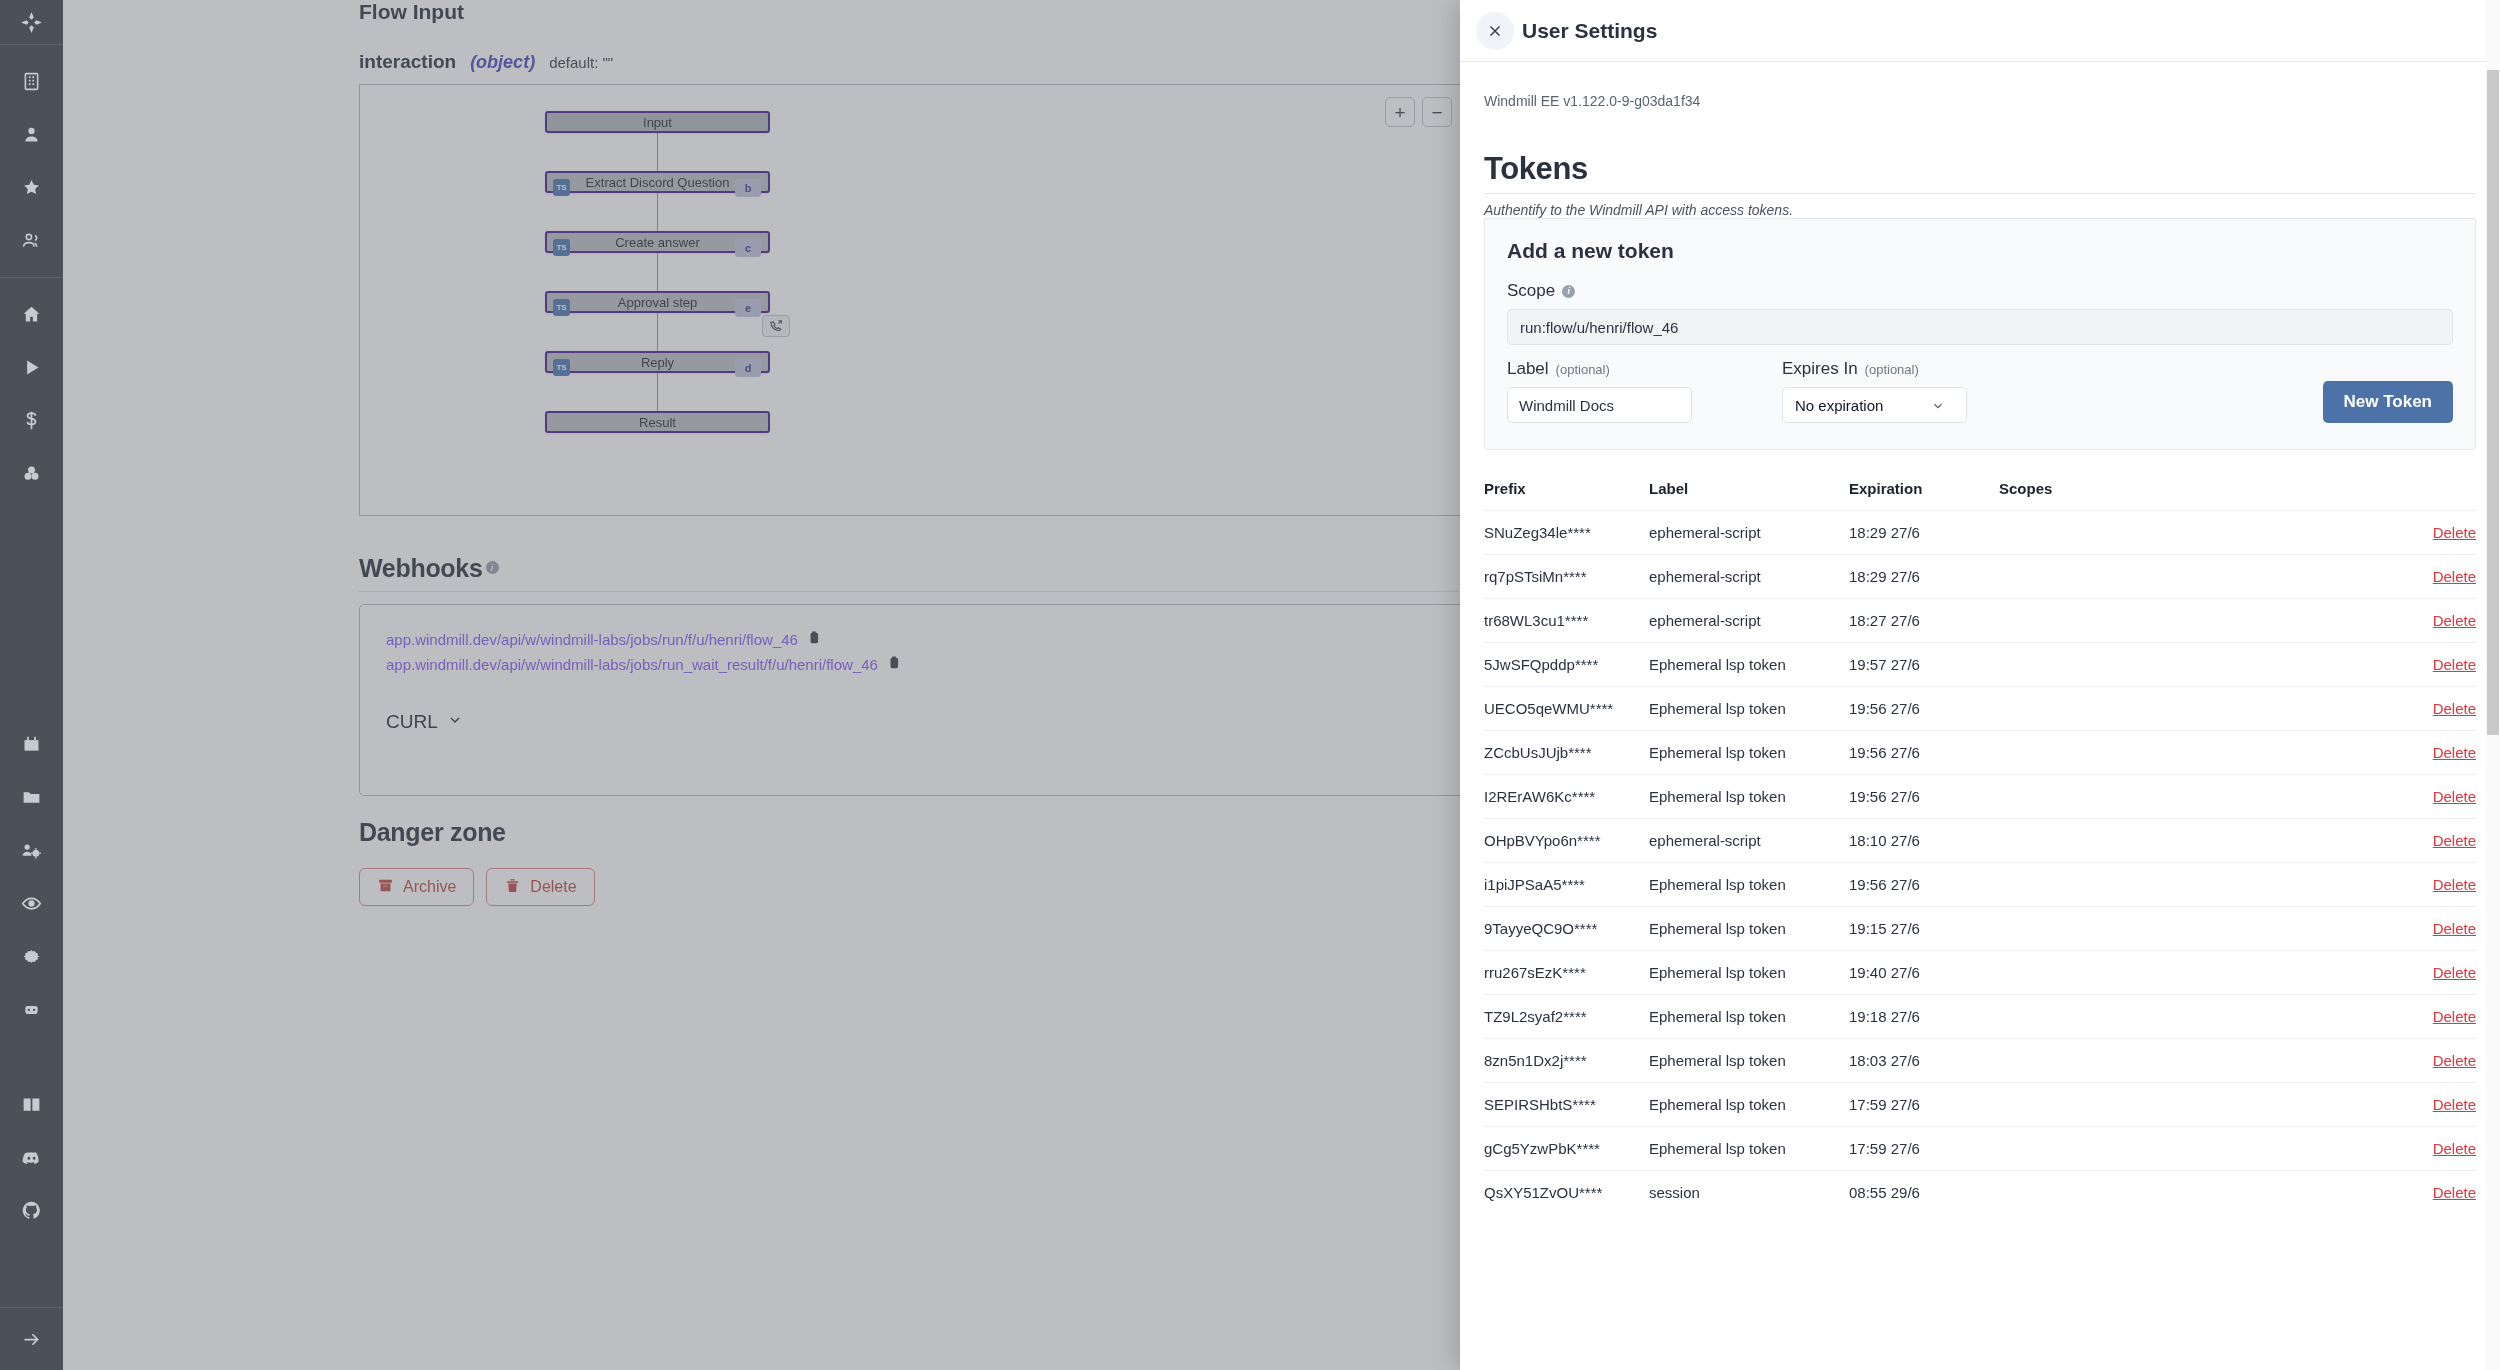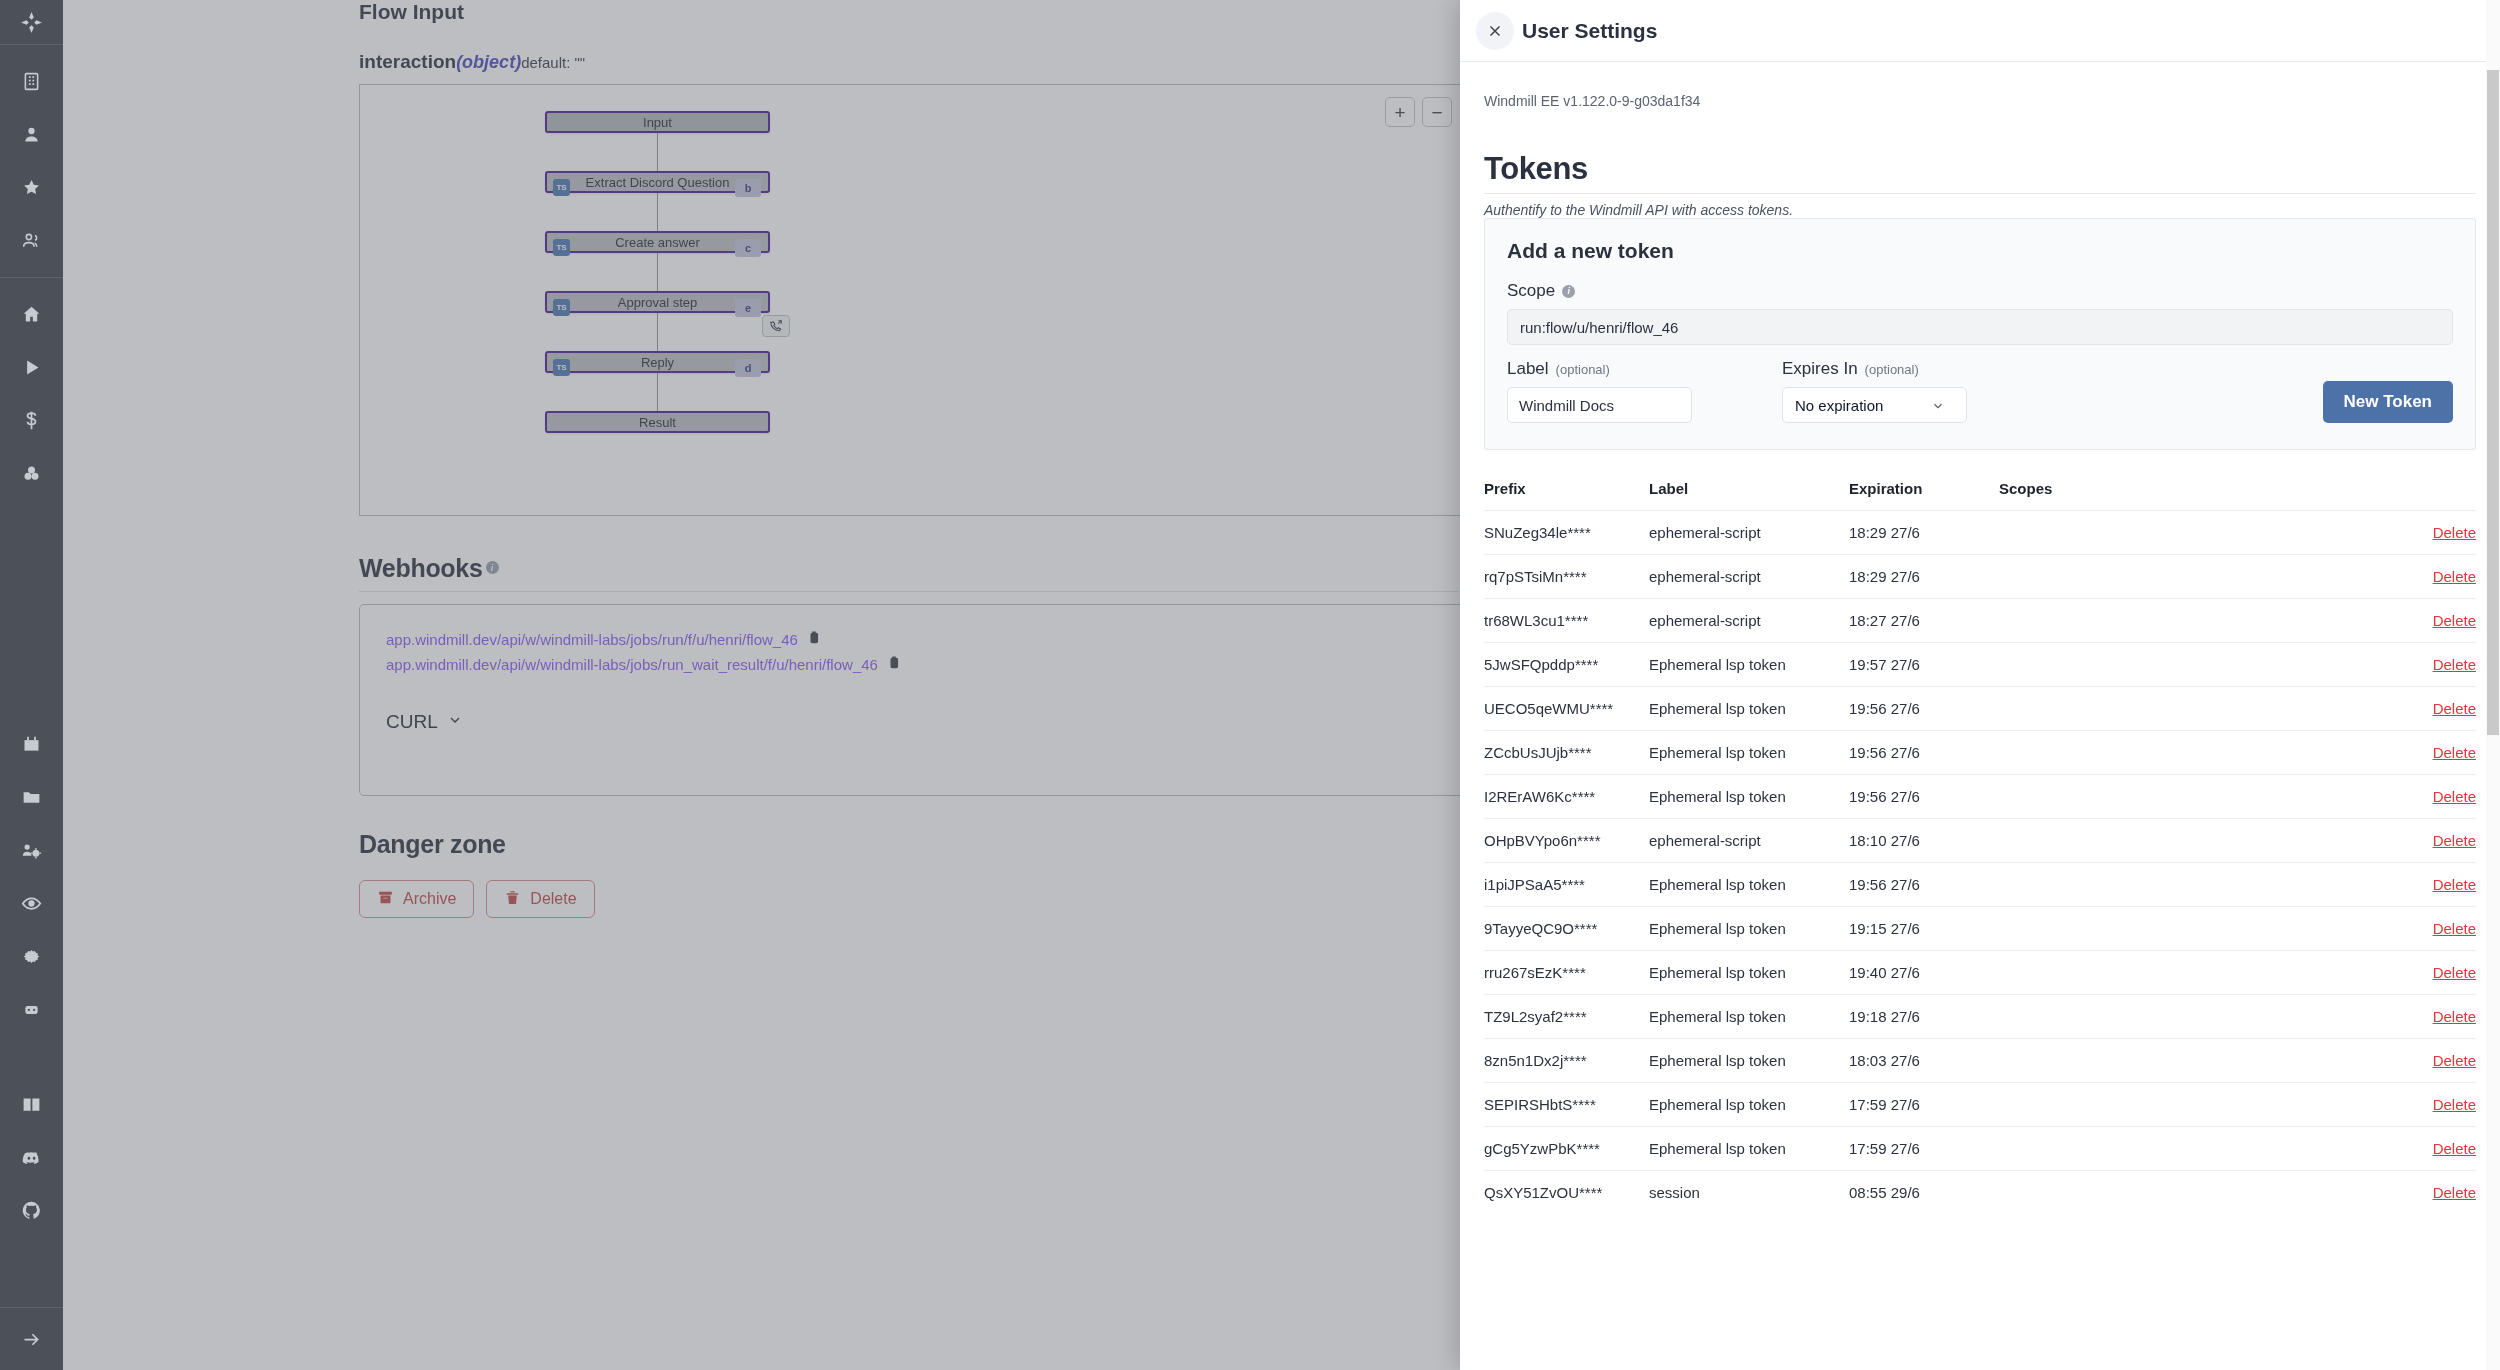--- a/index.html
+++ b/index.html
@@ -42,21 +42,21 @@
 
   .sec-title {
     font-size: 25px; font-weight: bold; color: #2f3542;
     margin-top: 12px; letter-spacing: -0.3px;
   }
   .sec-title-row { display: flex; align-items: center; gap: 3px; }
   .rule { height: 1px; background: #dfe2e6; margin-top: 8px; }
 
   .flowinput-head { font-size: 21px; font-weight: bold; color: #2f3542; }
 
-  .prop-row { display: flex; align-items: baseline; margin-top: 27px; }
+  .prop-row { display: flex; align-items: baseline; gap: 14px; margin-top: 27px; }
   .prop-name { font-size: 19px; font-weight: bold; color: #2f3542; }
   .prop-type { font-size: 18px; font-style: italic; font-weight: bold; color: #4d4dbd; }
   .prop-default { font-size: 15px; color: #3b4049; }
 
   .flow-canvas {
     position: relative; margin-top: 11px;
     width: 1108px; height: 432px;
     border: 1px solid #b9bcc1;
     background: transparent;
   }
@@ -451,21 +451,21 @@
         <div class="curl-row">
           <span>CURL</span>
           <span>
             <svg width="16" height="16" viewBox="0 0 24 24" fill="none" stroke="currentColor" stroke-width="2">
                 <path d="M6 9l6 6 6-6"></path>
               </svg>
           </span>
         </div>
       </div>
 
-      <div class="sec-title" style="margin-top:34px">Danger zone</div>
+      <div class="sec-title" style="margin-top:22px">Danger zone</div>
       <div class="danger-btns">
         <button class="danger-btn">
           <span>
             <svg width="17" height="17" viewBox="0 0 24 24" fill="currentColor">
                 <rect x="3" y="4" width="18" height="4" rx="1"></rect>
                 <path d="M5 9h14v10a1 1 0 01-1 1H6a1 1 0 01-1-1z"></path>
                 <rect x="9" y="12" width="6" height="2" fill="#c7a0a0"></rect>
               </svg>
           </span>
           <span>Archive</span>

